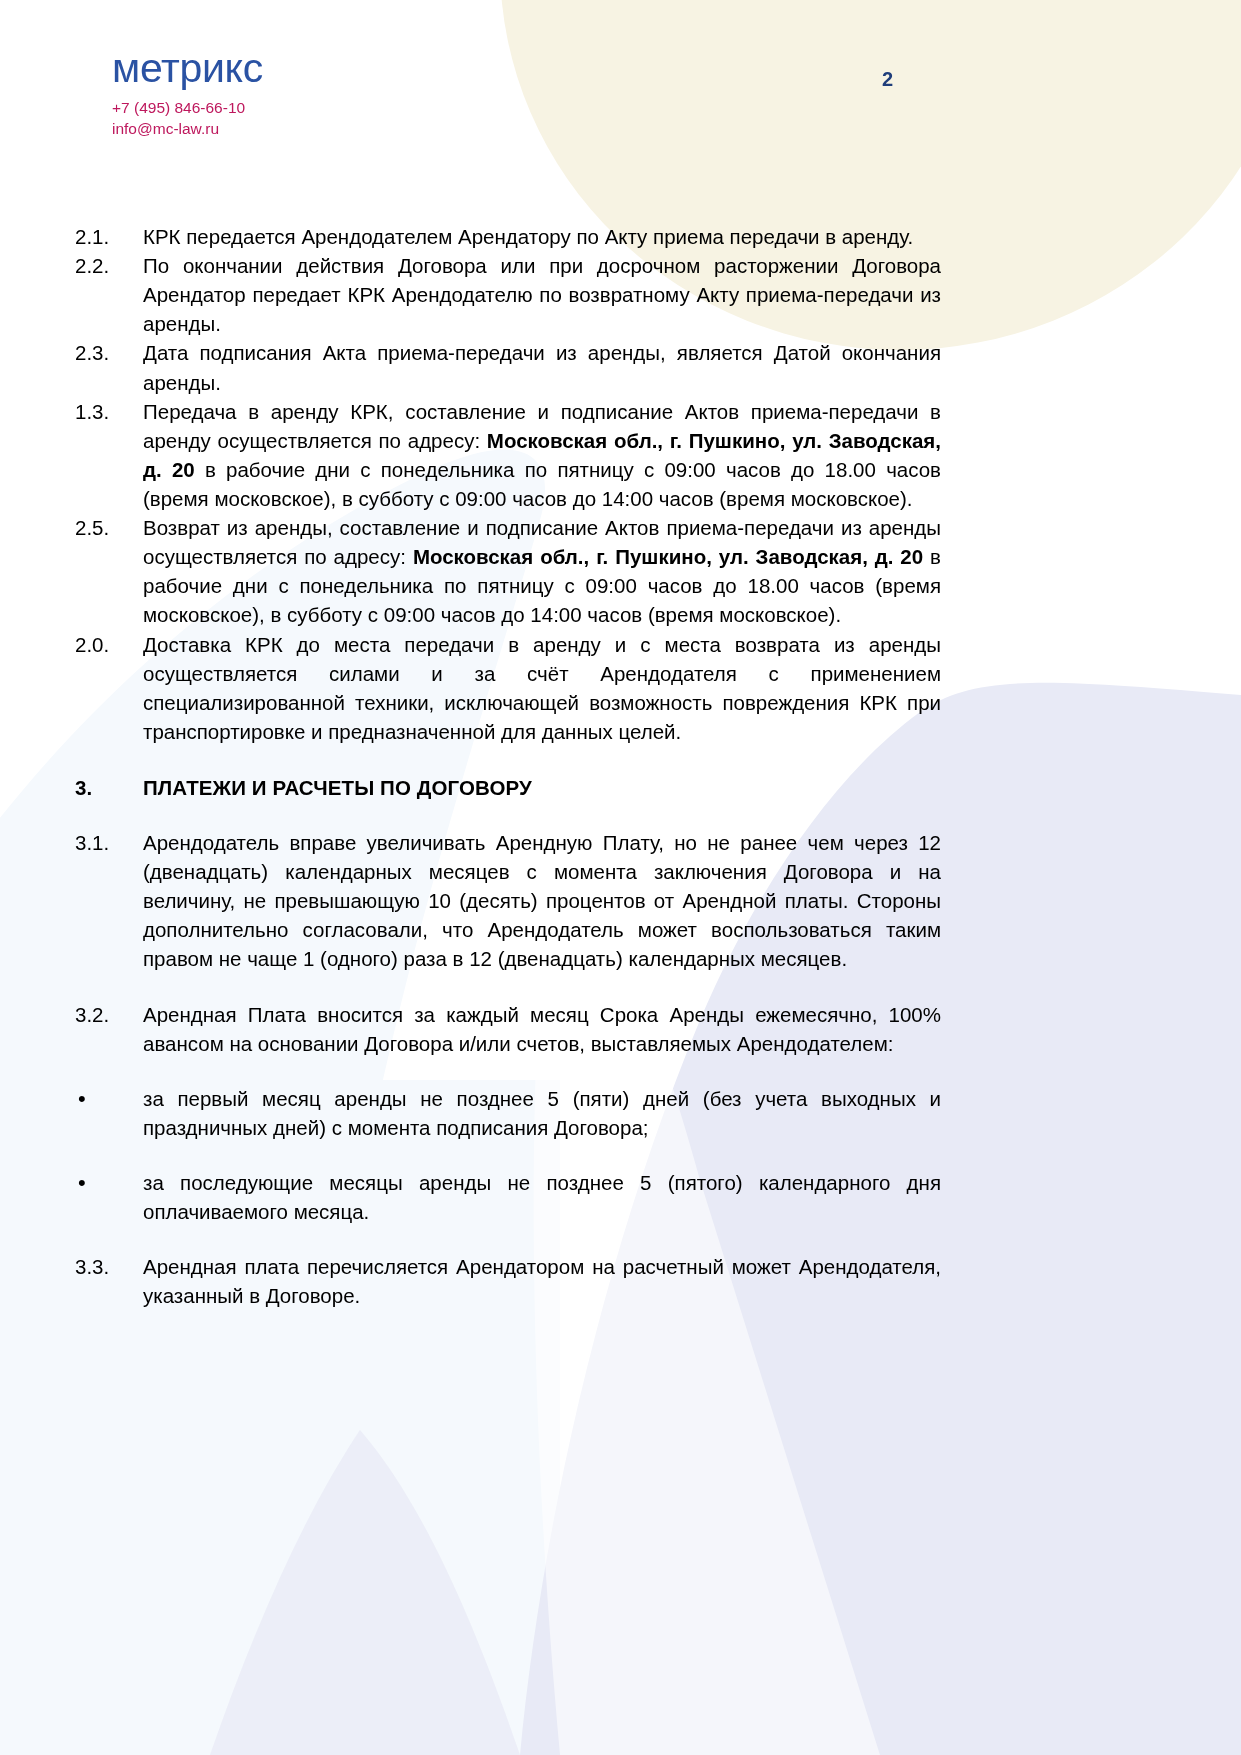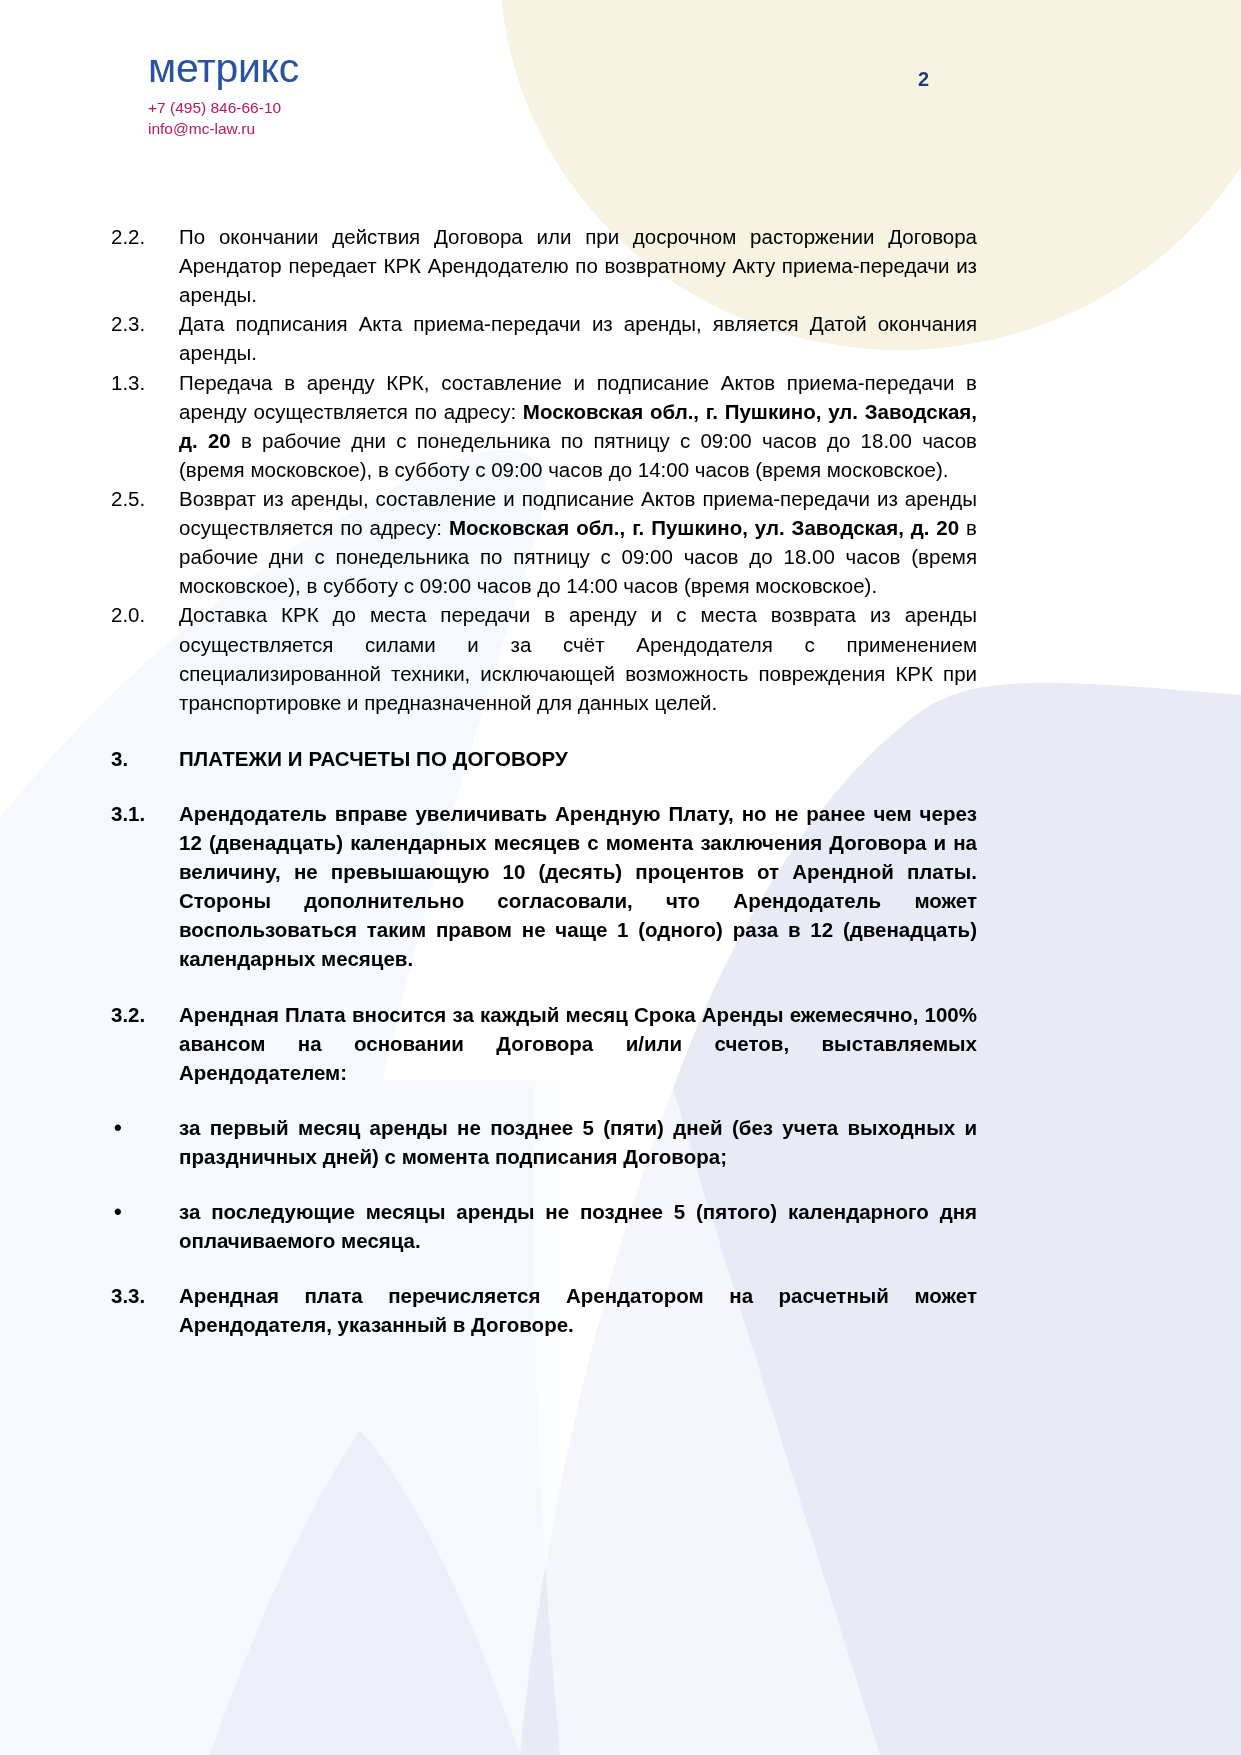--- a/index.html
+++ b/index.html
@@ -28,21 +28,20 @@
   }
   .bg-layer svg { display: block; width: 100%; height: 100%; }
 
   
   .page {
     position: relative;
     z-index: 2;
     width: 1011px;
     height: 1755px;
     padding: 16px;
-    margin-left: 36px;
   }
 
   
   .header {
     position: absolute;
     top: 0; left: 0; right: 0;
     height: 170px;
   }
   .brand {
     position: absolute;
@@ -119,21 +118,21 @@
     margin-top: 30px;
     margin-bottom: 28px;
     letter-spacing: 0.1px;
   }
   .section-heading .num {
     flex: 0 0 68px;
     width: 68px;
   }
   .section-heading .title { flex: 1 1 auto; }
 
-  .spaced .clause { margin-bottom: 26px; font-weight: bold; }
+  .spaced .clause { margin-bottom: 26px; }
   .spaced .clause:last-child { margin-bottom: 0; }
 </style>
 </head>
 <body>
 
 <div class="bg-layer">
   <svg viewBox="0 0 1241 1755" preserveAspectRatio="none" xmlns="http://www.w3.org/2000/svg">
 
     <ellipse cx="900" cy="-35" rx="400" ry="385" fill="#f7f3e3"></ellipse>
 
@@ -162,20 +161,24 @@
         <div>info@mc-law.ru</div>
       </div>
     </div>
     <div class="page-number">2</div>
   </div>
 
   <div class="content">
 
     <div class="group-tight">
       <div class="clause">
+        <span class="num">2.1.</span>
+        <span class="body">КРК передается Арендодателем Арендатору по Акту приема передачи в аренду.</span>
+      </div>
+      <div class="clause">
         <span class="num">2.2.</span>
         <span class="body">По окончании действия Договора или при досрочном расторжении Договора Арендатор передает КРК Арендодателю по возвратному Акту приема-передачи из аренды.</span>
       </div>
       <div class="clause">
         <span class="num">2.3.</span>
         <span class="body">Дата подписания Акта приема-передачи из аренды, является Датой окончания аренды.</span>
       </div>
       <div class="clause">
         <span class="num">1.3.</span>
         <span class="body">

